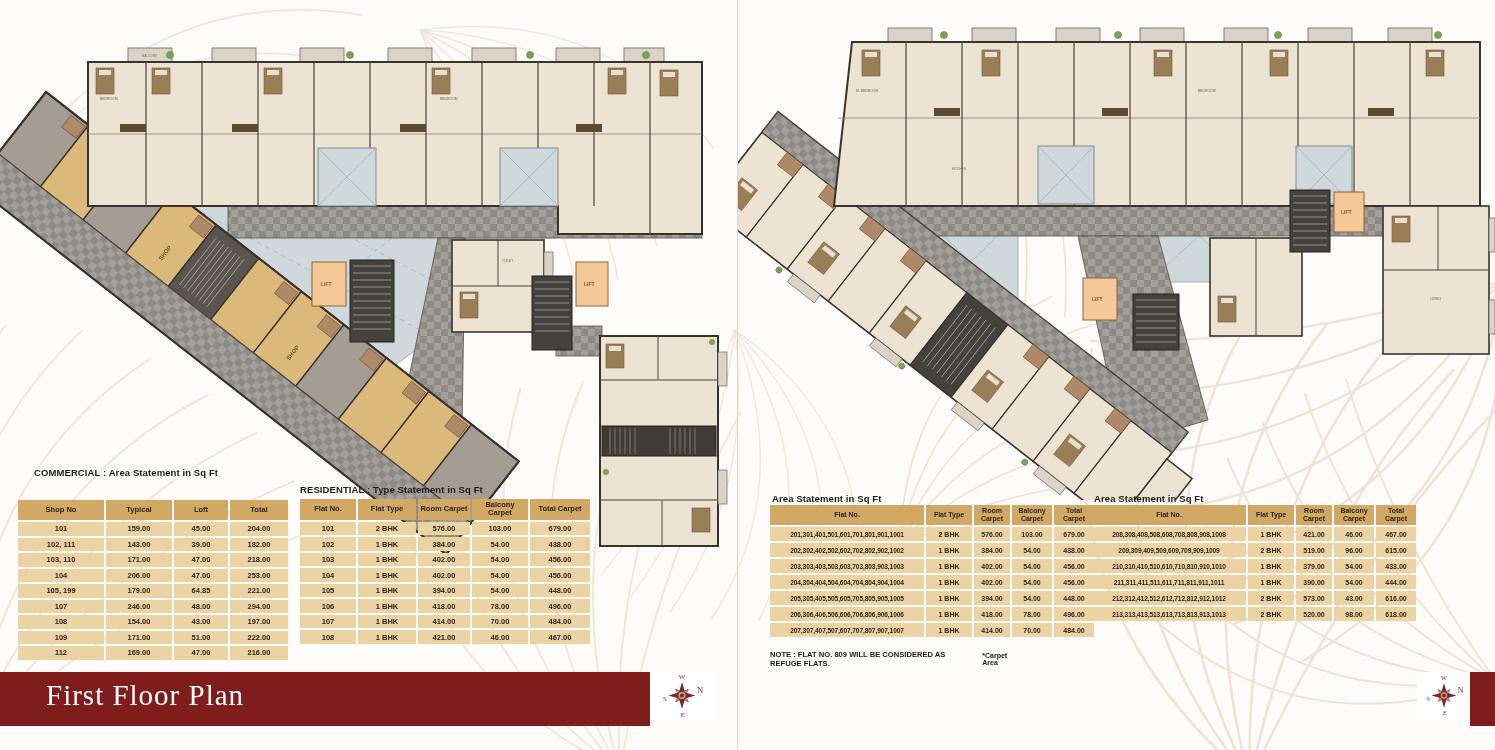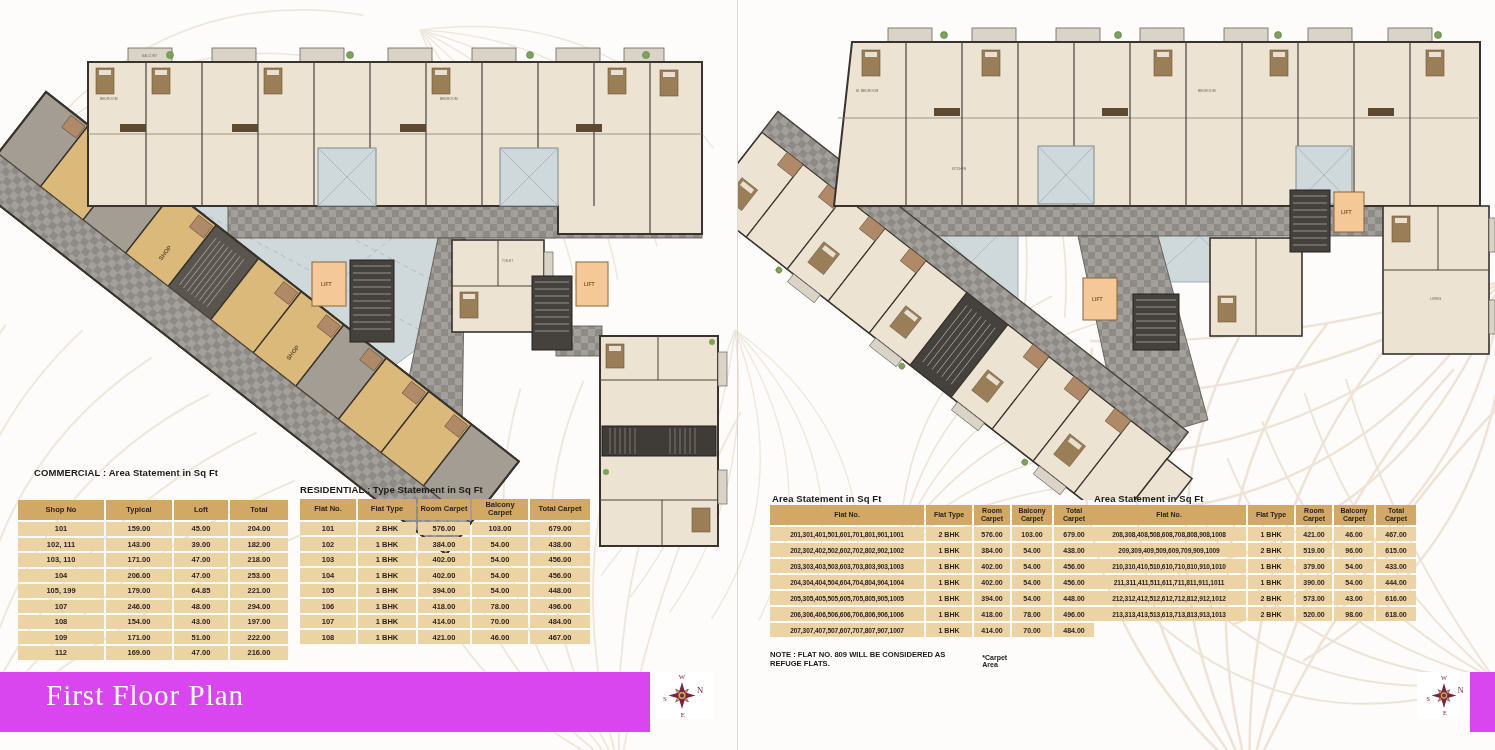--- a/index.html
+++ b/index.html
@@ -25,25 +25,25 @@
   #tbl-rb{left:1090px;top:503px;width:319px;}
   #tbl-ra th,#tbl-rb th{font-size:7px;}
   #tbl-ra td,#tbl-rb td{font-size:7px;height:14px;}
   #tbl-ra th:nth-child(1),#tbl-rb th:nth-child(1){width:152px}
   #tbl-ra th:nth-child(2),#tbl-rb th:nth-child(2){width:44px}
   #tbl-ra th:nth-child(3),#tbl-rb th:nth-child(3){width:34px}
   #tbl-ra th:nth-child(4),#tbl-rb th:nth-child(4){width:38px}
   #tbl-ra th:nth-child(5),#tbl-rb th:nth-child(5){width:38px}
   #tbl-ra td:first-child,#tbl-rb td:first-child{font-size:6.6px;letter-spacing:-.1px;}
   #note-line{position:absolute;left:770px;top:650px;width:248px;display:flex;
-             justify-content:space-between;align-items:flex-end;gap:11px;}
+             justify-content:space-between;align-items:center;gap:11px;}
   #note-line .note{font-size:7.6px;font-weight:bold;color:#1c1a17;}
   #note-line .carpet{font-size:7px;font-weight:bold;color:#1c1a17;}
   
-  .bar{position:absolute;top:672px;height:60px;background:#d946ef;}
+  .bar{position:absolute;top:672px;height:54px;background:#7f1d1d;}
   .bar .t{font-family:"Liberation Serif",serif;color:#fff;font-size:29px;line-height:47px;
           letter-spacing:1px;white-space:nowrap;}
   #bar-left{left:0;width:650px;}
   #bar-left .t{padding-left:46px;}
   #bar-right{left:713px;width:704px;}
   #bar-right .t{padding-left:55px;}
   .cbox{position:absolute;top:672px;height:47px;background:#ffffff;display:flex;
         align-items:center;justify-content:center;}
   #cbox-left{left:650px;width:63px;}
   #cbox-right{left:1417px;width:53px;}

